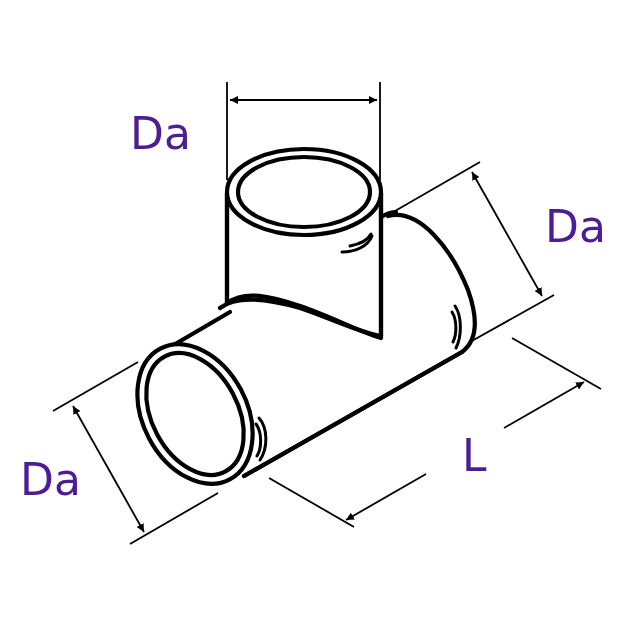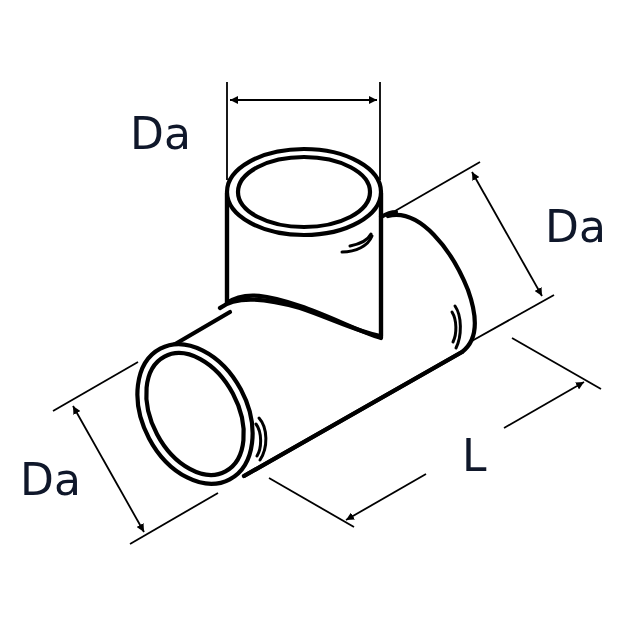--- a/index.html
+++ b/index.html
@@ -8,21 +8,21 @@
     svg { position: absolute; left: 0; top: 0; }
     .body-line { fill: none; stroke: #000; stroke-width: 4.2; stroke-linecap: round; stroke-linejoin: round; }
     .fill-white { fill: #fff; }
     .thin { fill: none; stroke: #000; stroke-width: 1.8; stroke-linecap: butt; }
     .hl { fill: none; stroke: #000; stroke-width: 3; stroke-linecap: round; }
     .arrowhead { fill: #000; stroke: none; }
     .label {
       position: absolute;
       font-family: "DejaVu Sans", sans-serif;
       font-size: 44px;
-      color: #0f172a;
+      color: #4c1d95;
       line-height: 1;
       white-space: nowrap;
     }
   </style>
 </head>
 <body>
 
 <div class="canvas">
   <svg width="630" height="630" viewBox="0 0 630 630">
     <defs>

